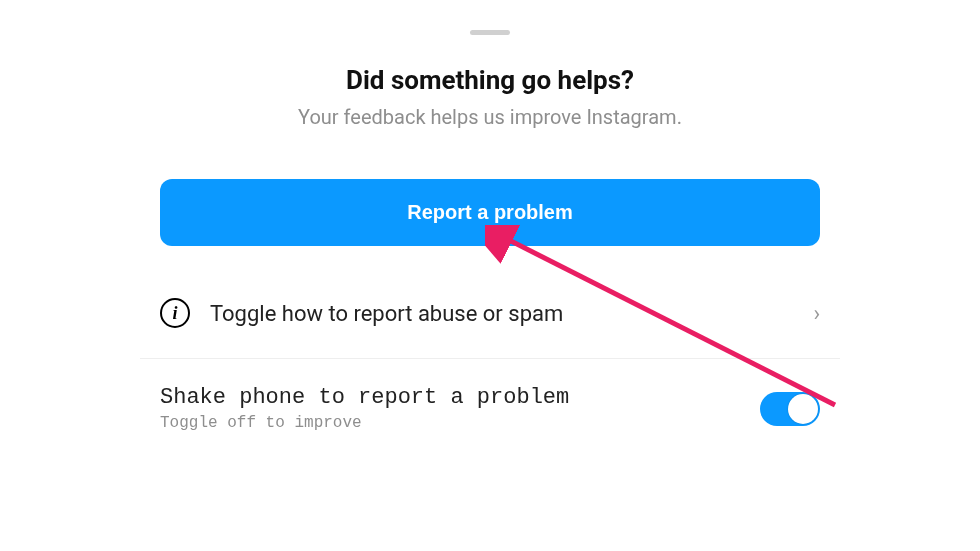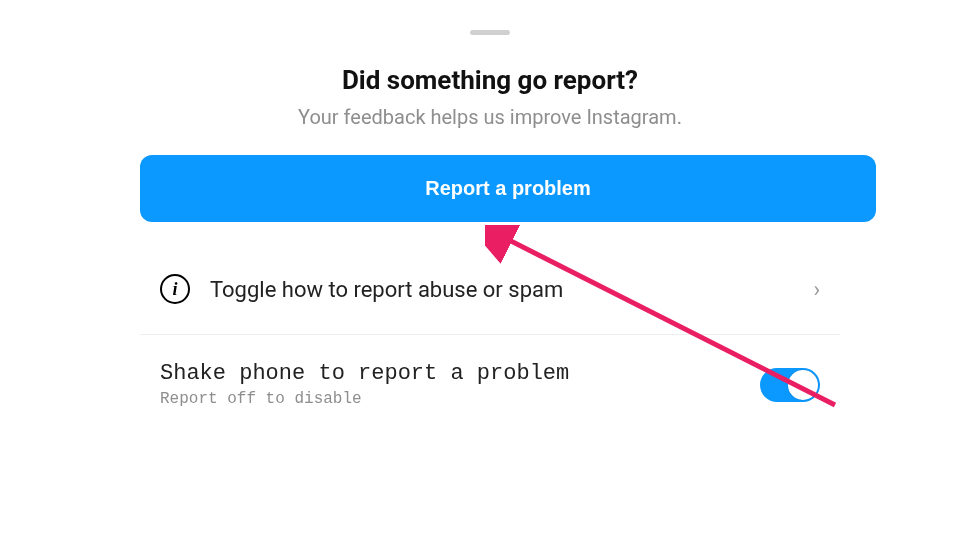--- a/index.html
+++ b/index.html
@@ -28,25 +28,25 @@
       text-align: center;
       font-size: 26px;
       font-weight: 700;
       color: #111;
       margin-bottom: 10px;
     }
     .subtitle {
       text-align: center;
       font-size: 20px;
       color: #8e8e8e;
-      margin-bottom: 26px;
+      margin-bottom: 50px;
     }
     .primary-button {
       display: block;
-      width: 736px;
+      width: 660px;
       margin: 0 auto;
       background: #0b99ff;
       color: #fff;
       font-size: 20px;
       font-weight: 600;
       border: none;
       border-radius: 12px;
       padding: 22px 0;
       text-align: center;
       cursor: pointer;
@@ -122,35 +122,35 @@
       left: 345px;
       pointer-events: none;
     }
   </style>
 </head>
 <body>
 
 <div class="sheet">
   <div class="drag-handle"></div>
 
-  <h1 class="title">Did something go report?</h1>
+  <h1 class="title">Did something go helps?</h1>
   <p class="subtitle">Your feedback helps us improve Instagram.</p>
 
   <button class="primary-button">Report a problem</button>
 
   <div class="list-row">
     <span class="info-icon">i</span>
     <span class="row-label">Toggle how to report abuse or spam</span>
     <span class="chevron">›</span>
   </div>
 
   <div class="toggle-row">
     <div class="toggle-text">
       <div class="toggle-title">Shake phone to report a problem</div>
-      <div class="toggle-subtitle">Report off to disable</div>
+      <div class="toggle-subtitle">Toggle off to improve</div>
     </div>
     <div class="toggle">
       <div class="knob"></div>
     </div>
   </div>
 
   <svg class="annotation-arrow" width="380" height="200">
     <defs>
       <marker id="arrowhead" markerWidth="12" markerHeight="10" refX="2" refY="5" orient="auto">
         <polygon points="0 0, 12 5, 0 10" fill="#e91e63"></polygon>

